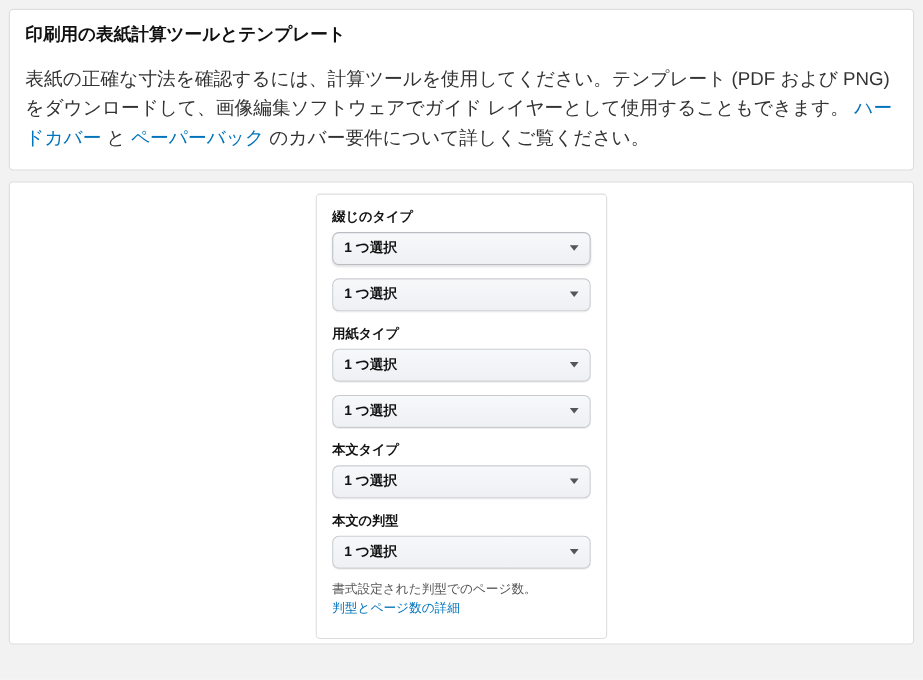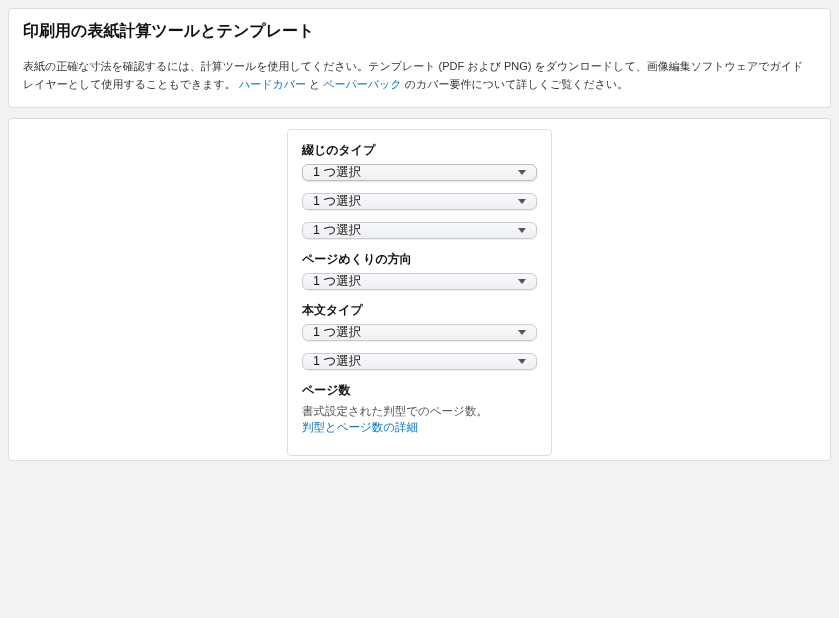--- a/index.html
+++ b/index.html
@@ -16,21 +16,21 @@
     border-radius: 4px;
     margin: 8px 8px 10px 8px;
     padding: 12px 14px 14px 14px;
   }
   .top-card h2 {
     font-size: 16px;
     font-weight: 700;
     margin-bottom: 16px;
   }
   .top-card p {
-    font-size: 11px;
+    font-size: 17px;
     line-height: 1.6;
     color: #333;
   }
   .top-card a { color: #0073bb; text-decoration: none; }
   .lower-wrap {
     background: #fff;
     border: 1px solid #ddd;
     border-radius: 4px;
     margin: 0 8px 8px 8px;
     padding: 10px 0 4px 0;
@@ -51,32 +51,33 @@
   }
   .field { margin-bottom: 12px; }
   .field-label {
     font-size: 12px;
     font-weight: 700;
     margin-bottom: 5px;
     font-family: Liberation Serif, serif;
   }
   .select {
     width: 100%;
-    height: 17px;
+    height: 30px;
     background: linear-gradient(#f7f8fa, #eef0f3);
     border: 1px solid #c9cccf;
     border-radius: 6px;
     box-shadow: 0 1px 0 rgba(200,200,200,.3);
     display: flex;
     align-items: center;
     justify-content: space-between;
     padding: 0 10px;
     font-size: 12.5px;
     color: #111;
     cursor: pointer;
+    font-weight: bold;
   }
   .select.primary {
     box-shadow: 0 1px 2px rgba(0,0,0,.12);
     border-color: #b9bdc1;
   }
   .chevron {
     width: 0; height: 0;
     border-left: 4px solid transparent;
     border-right: 4px solid transparent;
     border-top: 5px solid #555;
@@ -117,50 +118,50 @@
     </div>
 
     <div class="field">
       <div class="select">
         <span>1 つ選択</span>
         <span class="chevron"></span>
       </div>
     </div>
 
     <div class="field">
+      <div class="field-label">用紙タイプ</div>
       <div class="select">
         <span>1 つ選択</span>
         <span class="chevron"></span>
       </div>
     </div>
 
     <div class="field">
-      <div class="field-label">ページめくりの方向</div>
       <div class="select">
         <span>1 つ選択</span>
         <span class="chevron"></span>
       </div>
     </div>
 
     <div class="field">
       <div class="field-label">本文タイプ</div>
       <div class="select">
         <span>1 つ選択</span>
         <span class="chevron"></span>
       </div>
     </div>
 
     <div class="field">
+      <div class="field-label">本文の判型</div>
       <div class="select">
         <span>1 つ選択</span>
         <span class="chevron"></span>
       </div>
     </div>
 
     <div class="field">
-      <div class="field-label">ページ数</div>
       <div class="subtext">書式設定された判型でのページ数。</div>
       <a class="link-small">判型とページ数の詳細</a>
       
     </div>
 
   </div>
 </div>
 
 </body></html>

